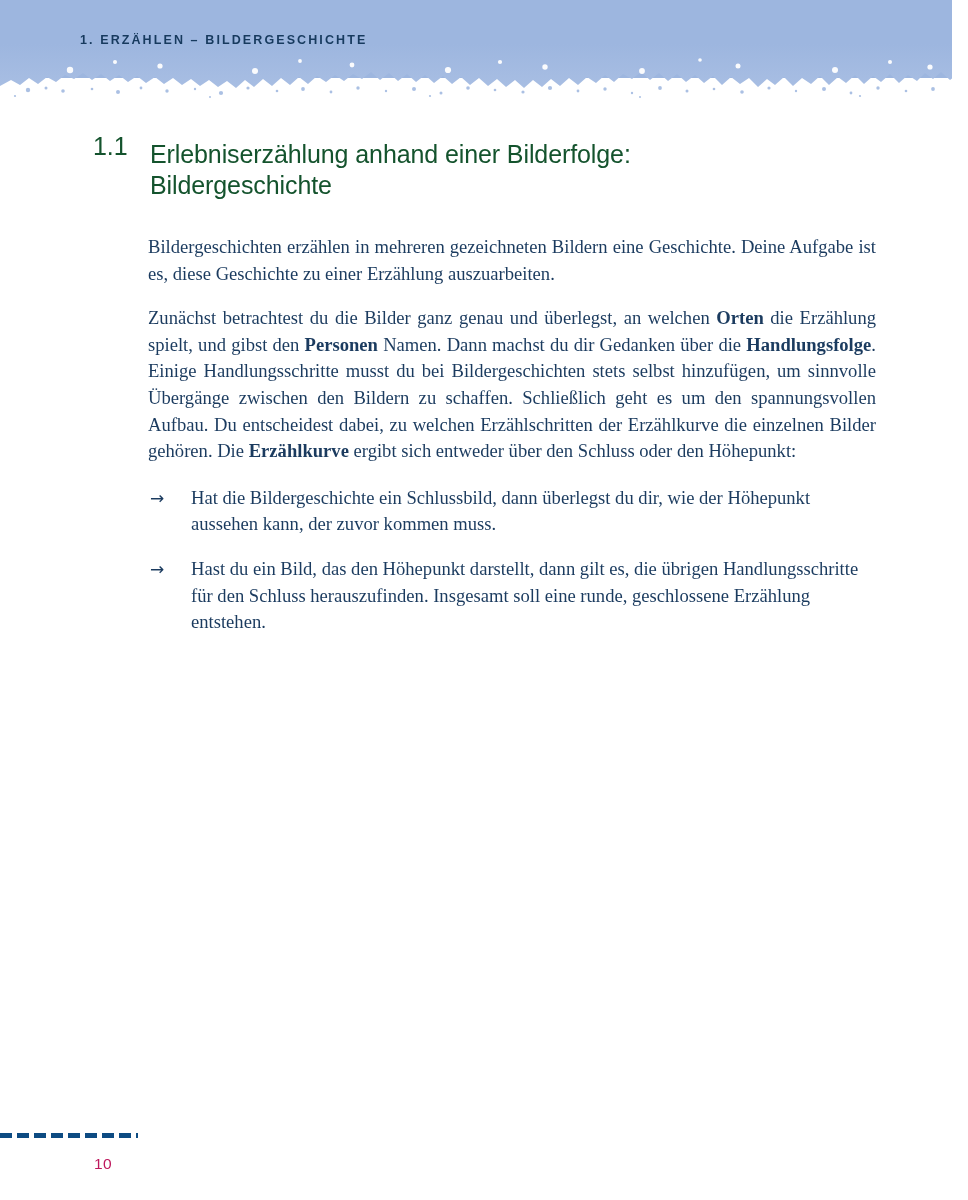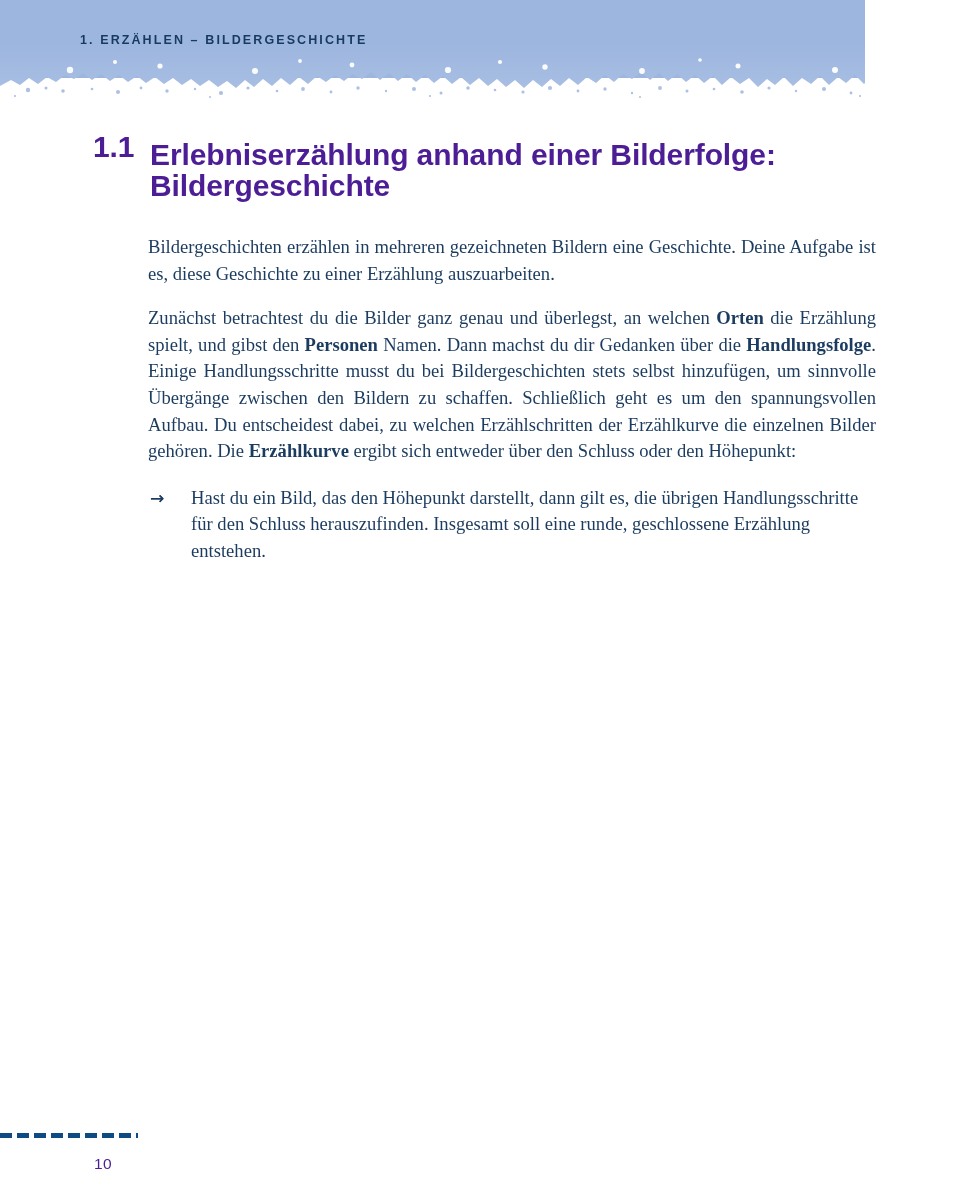--- a/index.html
+++ b/index.html
@@ -13,21 +13,21 @@
     position: relative;
     overflow: hidden;
     font-family: "Liberation Serif", serif;
   }
 
   
   .header-band {
     position: absolute;
     top: 0;
     left: 0;
-    width: 865px;
+    width: 952px;
     height: 100px;
     overflow: hidden;
   }
   .header-band .band-fill {
     position: absolute;
     top: 0; left: 0;
     width: 968px;
     height: 78px;
     background: #9db6df;
   }
@@ -52,24 +52,24 @@
   }
 
   
   .section-title {
     position: absolute;
     left: 93px;
     top: 131px;
     width: 800px;
     display: flex;
     align-items: flex-start;
-    color: #4c1d95;
+    color: #14532d;
     font-family: "Liberation Sans", sans-serif;
-    font-weight: bold;
-    font-size: 30px;
+    font-weight: normal;
+    font-size: 25px;
     line-height: 31px;
     letter-spacing: -0.1px;
   }
   .section-number {
     width: 57px;
     flex: 0 0 57px;
   }
   .section-heading {
     flex: 1 1 auto;
     max-width: 640px;
@@ -134,21 +134,21 @@
     top: 1133px;
     width: 138px;
     height: 5px;
   }
   .page-number {
     position: absolute;
     left: 94px;
     top: 1155px;
     font-family: "Liberation Sans", sans-serif;
     font-size: 15.5px;
-    color: #4c1d95;
+    color: #be185d;
     letter-spacing: 0.4px;
   }
 </style>
 </head>
 <body>
 
 <div class="header-band">
   <div class="band-fill"></div>
 
   <svg class="torn" viewBox="0 0 968 56" preserveAspectRatio="none">
@@ -243,20 +243,21 @@
 
 <div class="content">
 
   <p class="para">Bildergeschichten erzählen in mehreren gezeichneten Bildern eine Geschichte. Deine Aufgabe ist es, diese Geschichte zu einer Erzählung auszuarbeiten.</p>
 
   <p class="para"><span>Zunächst betrachtest du die Bilder ganz genau und überlegst, an welchen </span><b>Orten</b><span> die Erzählung spielt, und gibst den </span><b>Personen</b><span> Namen. Dann machst du dir Gedanken über die </span><b>Handlungsfolge</b><span>. Einige Handlungsschritte musst du bei Bildergeschichten stets selbst hinzufügen, um sinnvolle Übergänge zwischen den Bildern zu schaffen. Schließlich geht es um den spannungsvollen Aufbau. Du entscheidest dabei, zu welchen Erzählschritten der Erzählkurve die einzelnen Bilder gehören. Die </span><b>Erzählkurve</b><span> ergibt sich entweder über den Schluss oder den Höhepunkt:</span></p>
 
   <ul class="arrow-list">
     <li class="arrow-item">
       <span class="arrow-glyph">→</span>
+      <span>Hat die Bildergeschichte ein Schlussbild, dann überlegst du dir, wie der Höhepunkt aussehen kann, der zuvor kommen muss.</span>
     </li>
     <li class="arrow-item">
       <span class="arrow-glyph">→</span>
       <span>Hast du ein Bild, das den Höhepunkt darstellt, dann gilt es, die übrigen Handlungsschritte für den Schluss herauszufinden. Insgesamt soll eine runde, geschlossene Erzählung entstehen.</span>
     </li>
   </ul>
 
   <div class="spacer-before-final"></div>
 
 </div>

